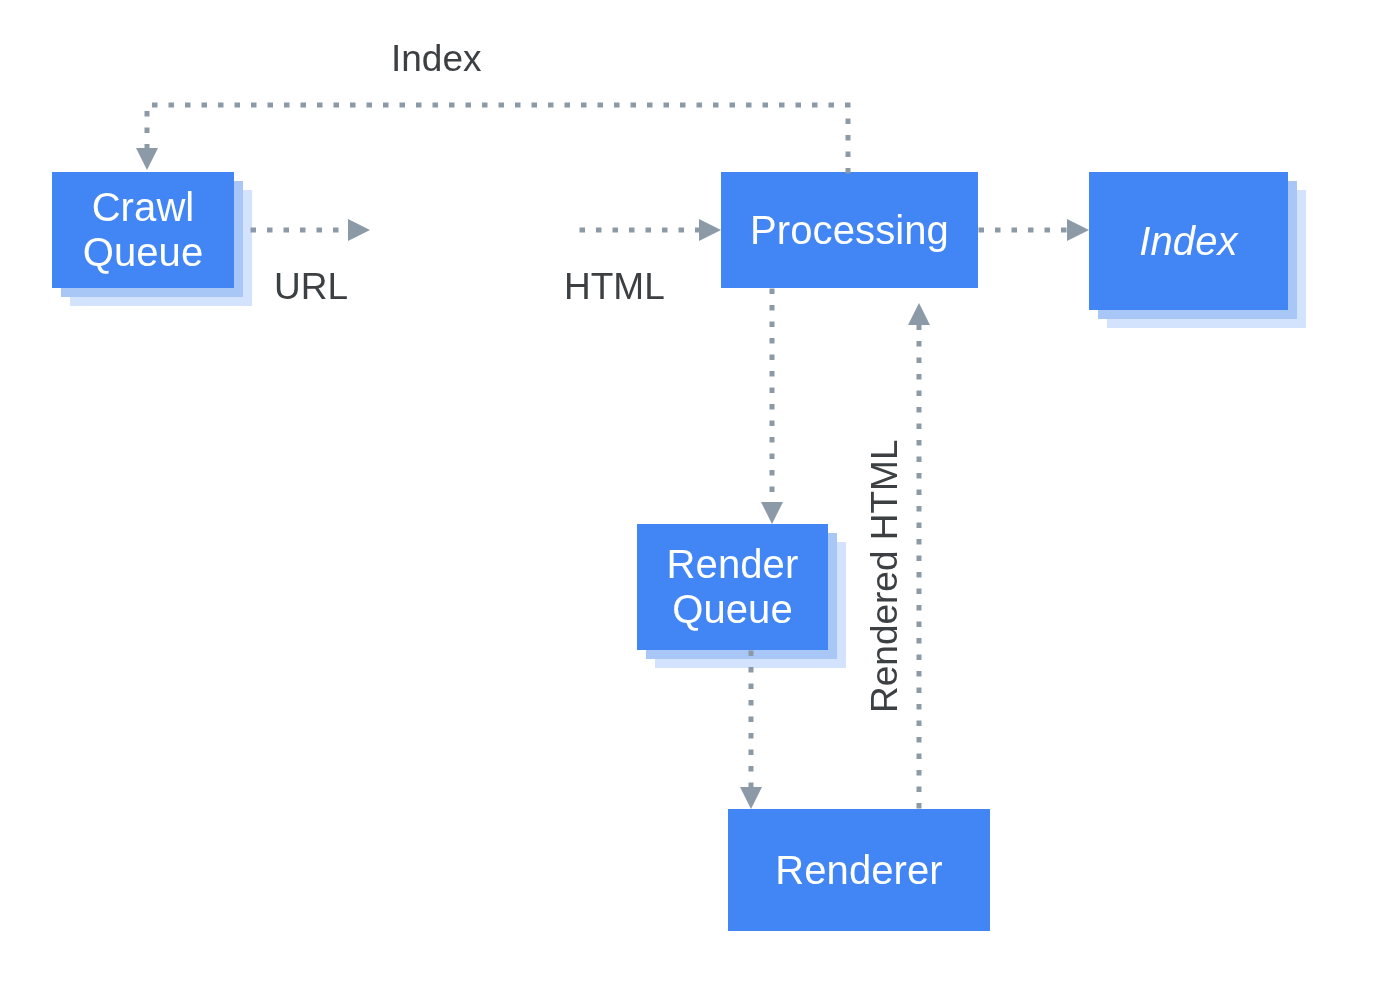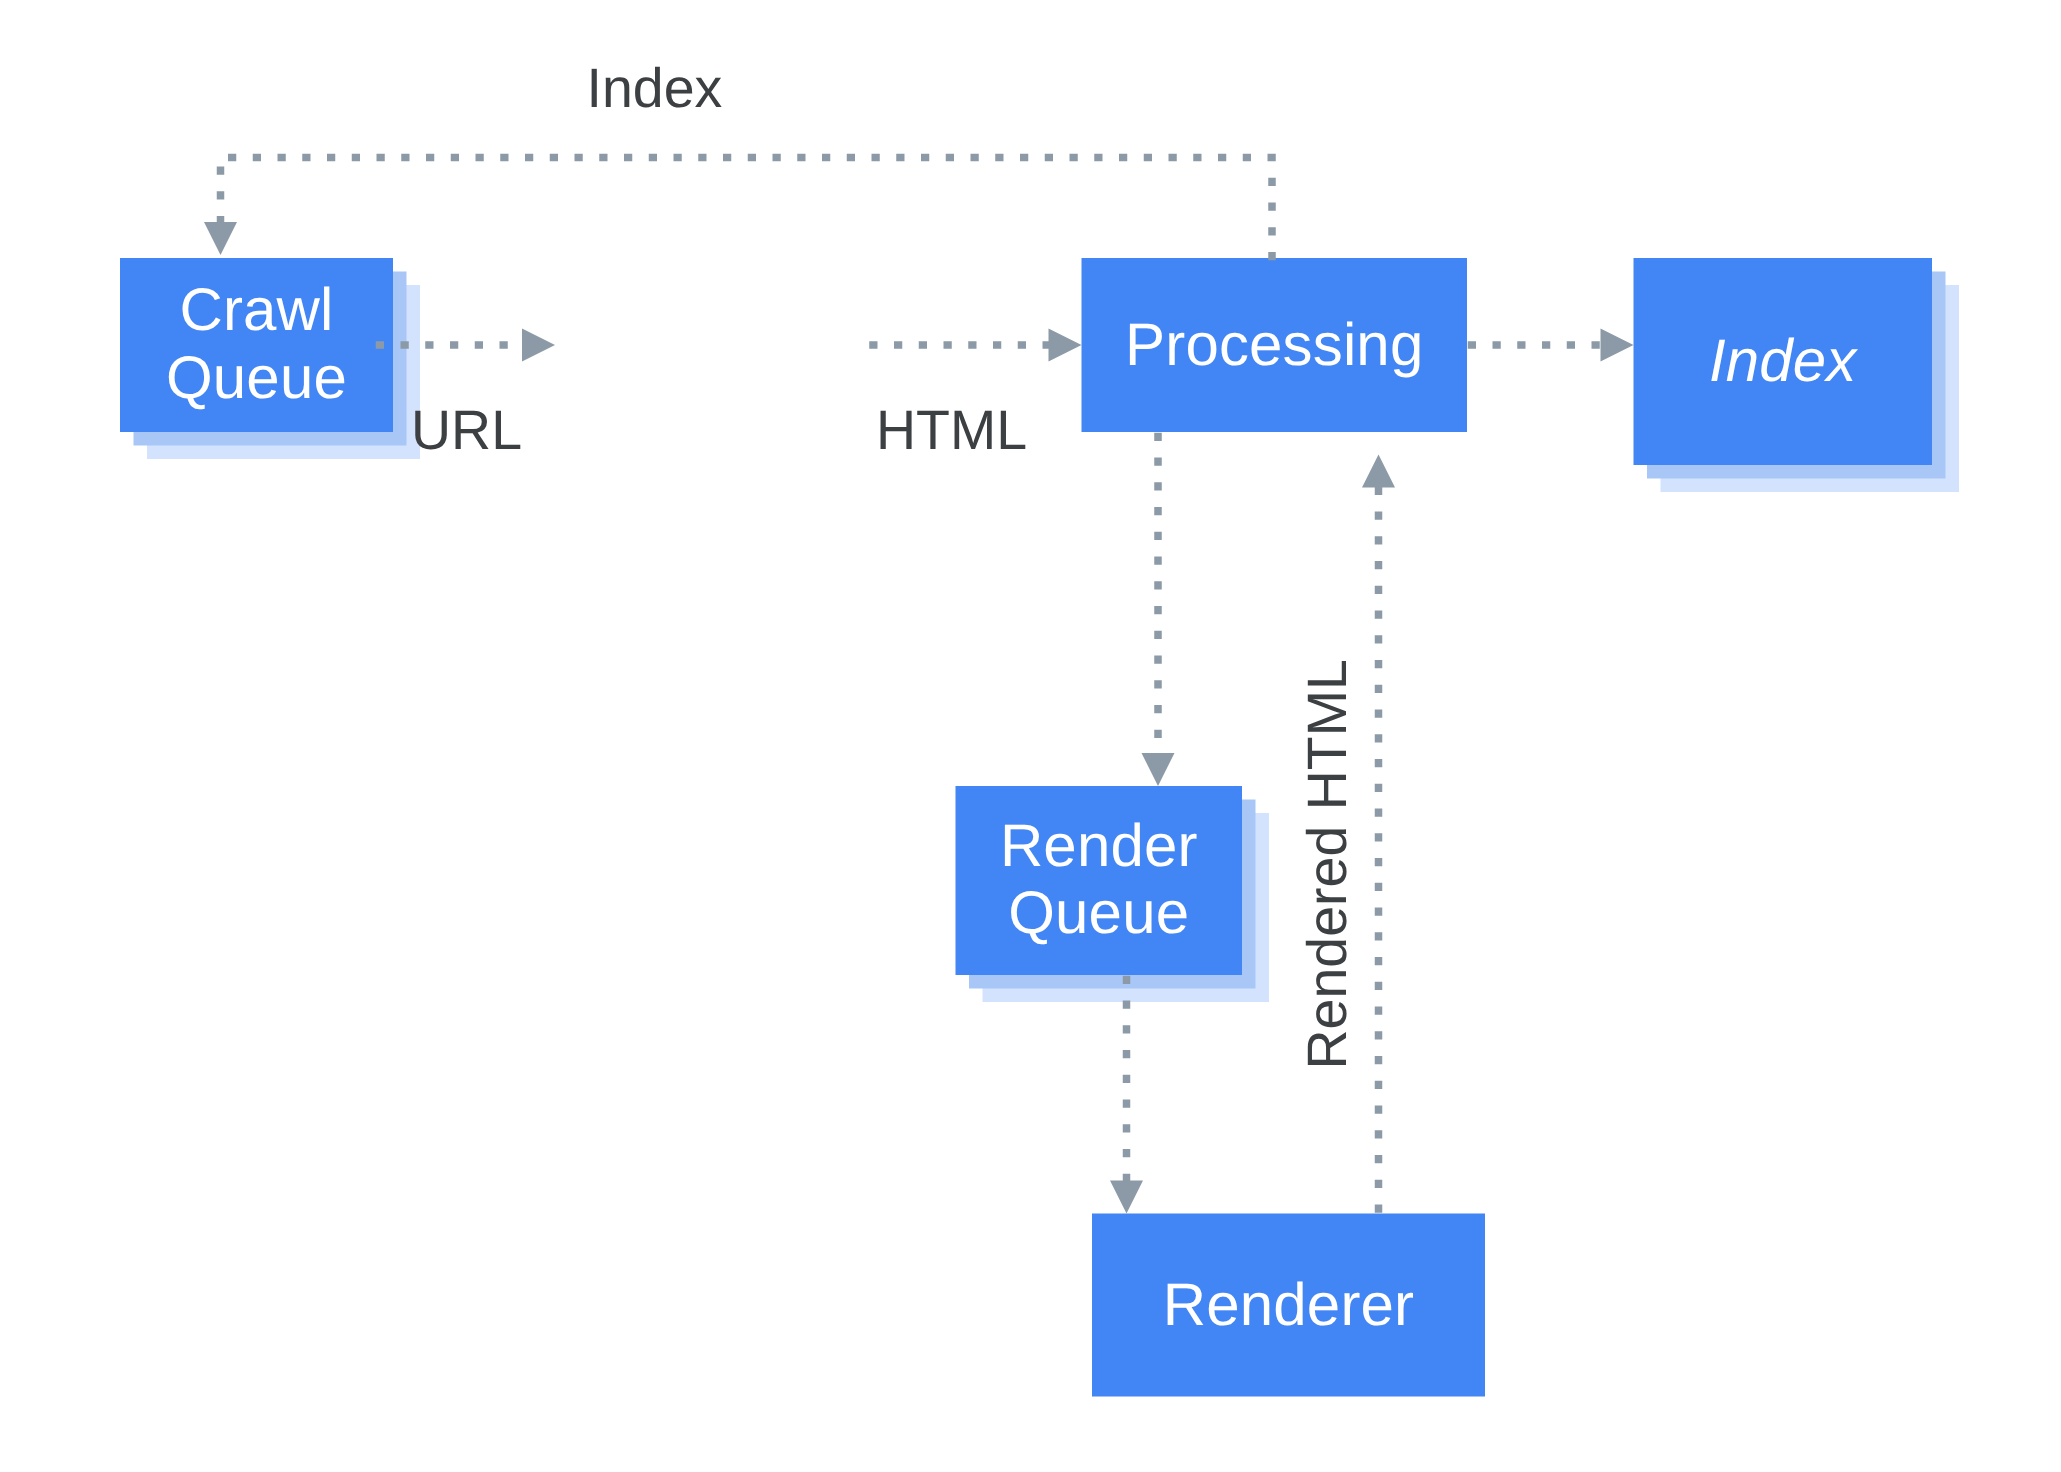--- a/index.html
+++ b/index.html
@@ -133,21 +133,21 @@
       <path class="edge-path" d="M 751 653 L 751 787"></path>
       <polygon class="arrow-head" points="740,787 762,787 751,809"></polygon>
     </g>
 
     <g>
       <path class="edge-path" d="M 919 806 L 919 325"></path>
       <polygon class="arrow-head" points="908,325 930,325 919,303"></polygon>
     </g>
   </svg>
 
-  <div class="node" style="left:52px; top:172px; width:182px; height:116px;margin-left:28px;">
+  <div class="node" style="left:52px; top:172px; width:182px; height:116px;">
     <div class="layer2"></div>
     <div class="layer1"></div>
     <div class="face">
       <span class="label">Crawl
 Queue</span>
     </div>
   </div>
 
 
   <div class="node" style="left:721px; top:172px; width:257px; height:116px;text-decoration:underline;">
@@ -176,17 +176,17 @@
   <div class="node" style="left:728px; top:809px; width:262px; height:122px;">
     <div class="face">
       <span class="label">Renderer</span>
     </div>
   </div>
 
   <div class="edge-label" style="left:391px; top:40px;">Index</div>
 
   <div class="edge-label" style="left:274px; top:268px;">URL</div>
 
-  <div class="edge-label" style="left:584px; top:268px;text-align:center;">HTML</div>
+  <div class="edge-label" style="left:564px; top:268px;text-align:center;">HTML</div>
 
   <div class="edge-label vertical" style="left:866px; top:713px;">Rendered HTML</div>
 
 </div>
 
 </body></html>

